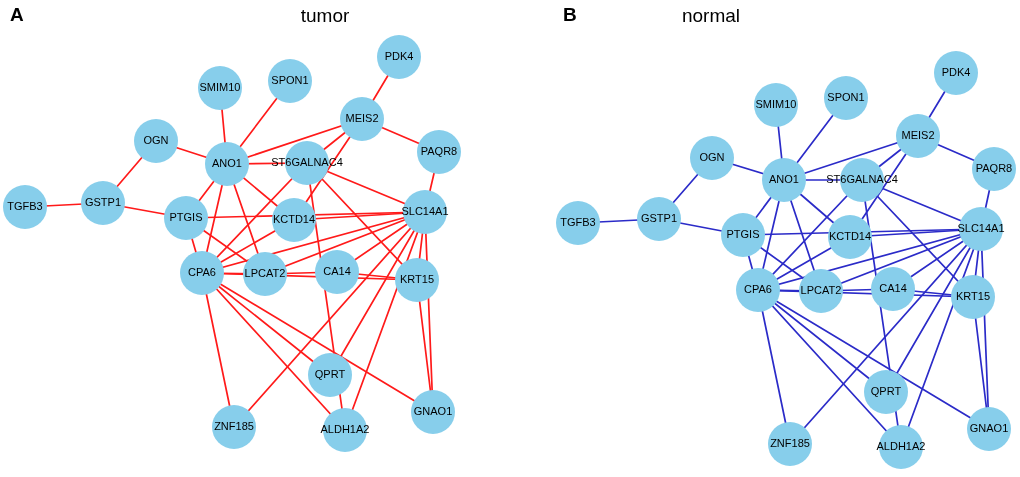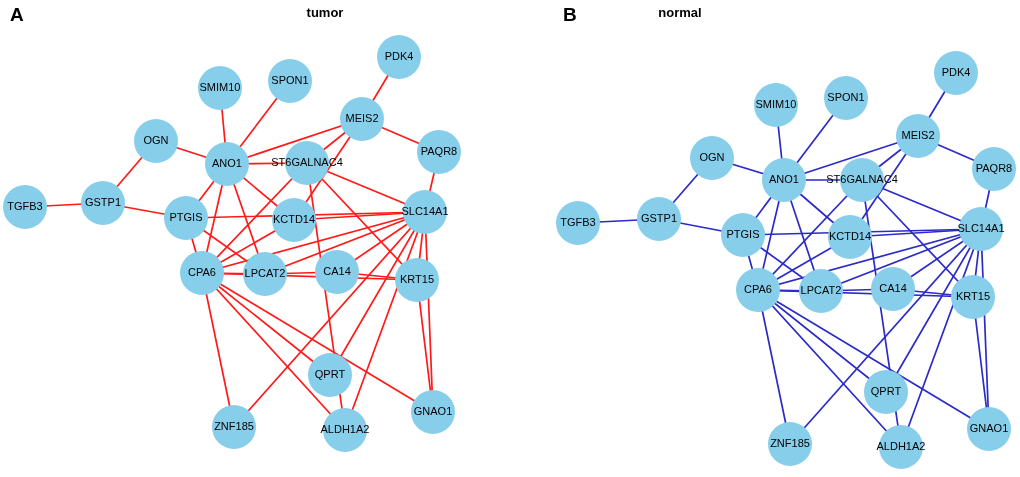--- a/index.html
+++ b/index.html
@@ -1,38 +1,38 @@
 <!DOCTYPE html>
 <html><head>
 <meta charset="utf-8">
 <style>
   html,body{margin:0;padding:0;background:#ffffff;}
   body{width:1020px;height:477px;overflow:hidden;
        font-family:"Liberation Sans","DejaVu Sans",sans-serif;}
   #stage{position:relative;width:1020px;height:477px;background:#fff;}
   .panel-letter{position:absolute;font-weight:bold;font-size:19px;color:#000;
                 letter-spacing:0;}
-  .panel-title{position:absolute;font-weight:bold;font-size:13px;color:#000;
+  .panel-title{position:absolute;font-weight:normal;font-size:19px;color:#000;
                text-align:right;transform:translateX(-50%);}
   svg.net{position:absolute;left:0;top:0;width:1020px;height:477px;
           pointer-events:none;}
   .node-label{font-family:"Liberation Sans","DejaVu Sans",sans-serif;
               font-size:11px;fill:#000;text-anchor:middle;
               dominant-baseline:middle;paint-order:stroke;}
 </style>
 </head>
 <body>
 
 <div id="stage">
 
   <div class="panel-letter" style="left:10px;top:4px;">A</div>
   <div class="panel-title" style="left:325px;top:5px;">tumor</div>
 
   <div class="panel-letter" style="left:563px;top:4px;">B</div>
-  <div class="panel-title" style="left:680px;top:5px;">normal</div>
+  <div class="panel-title" style="left:711px;top:5px;">normal</div>
 
   <svg class="net" viewBox="0 0 1020 477" xmlns="http://www.w3.org/2000/svg">
     <g id="panel-a-edges">
         <line x1="25" y1="207" x2="103" y2="203" stroke="#FF1A1A" stroke-width="1.7" stroke-linecap="round"></line>
         <line x1="103" y1="203" x2="156" y2="141" stroke="#FF1A1A" stroke-width="1.7" stroke-linecap="round"></line>
         <line x1="103" y1="203" x2="186" y2="218" stroke="#FF1A1A" stroke-width="1.7" stroke-linecap="round"></line>
         <line x1="156" y1="141" x2="227" y2="164" stroke="#FF1A1A" stroke-width="1.7" stroke-linecap="round"></line>
         <line x1="220" y1="88" x2="227" y2="164" stroke="#FF1A1A" stroke-width="1.7" stroke-linecap="round"></line>
         <line x1="290" y1="81" x2="227" y2="164" stroke="#FF1A1A" stroke-width="1.7" stroke-linecap="round"></line>
         <line x1="399" y1="57" x2="362" y2="119" stroke="#FF1A1A" stroke-width="1.7" stroke-linecap="round"></line>

